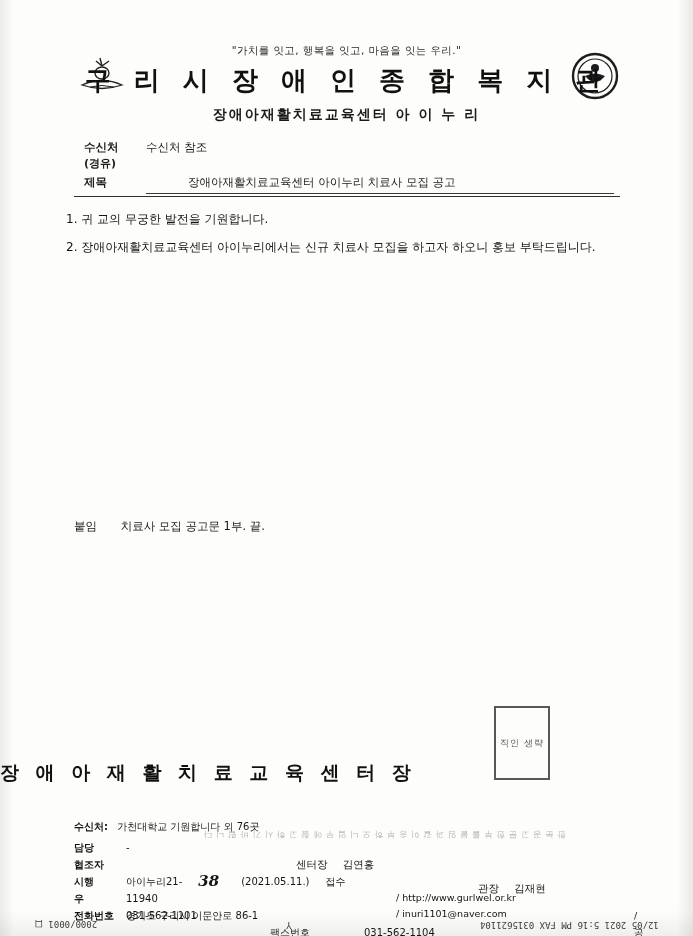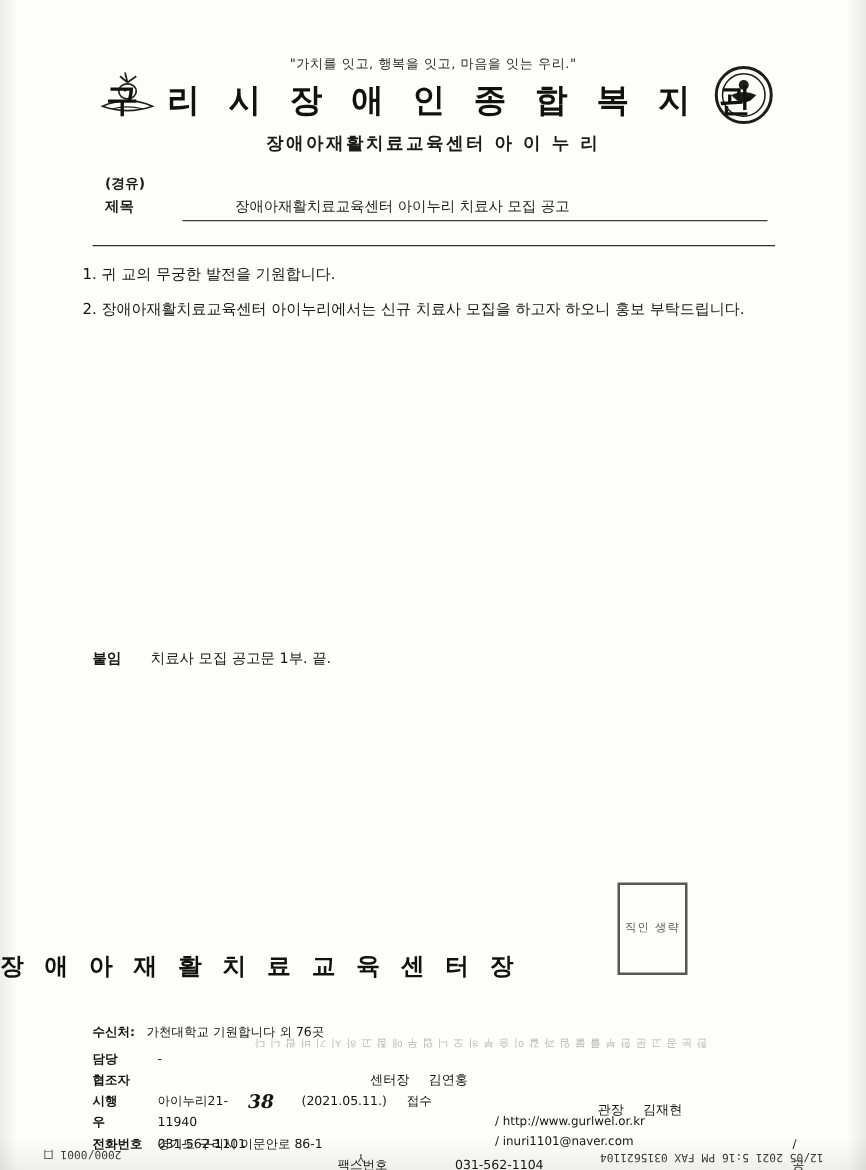--- a/index.html
+++ b/index.html
@@ -134,21 +134,21 @@
     margin: 0 0 2px 0;
   }
 
   .attach {
     position: absolute;
     left: 74px; top: 519px;
     font-size: 11.5px;
     color: #161616;
   }
   .attach-label {
-    font-weight: bold;
+    font-weight: normal;
     margin-right: 20px;
     margin-top: 12px;
   }
 
   
   .signature {
     position: absolute;
     left: 0; top: 760px;
     width: 693px;
     text-align: left;
@@ -309,20 +309,24 @@
     </svg>
   </div>
 
   <div class="header">
     <div class="tagline">"가치를 잇고, 행복을 잇고, 마음을 잇는 우리."</div>
     <div class="org-title">구 리 시 장 애 인 종 합 복 지 관</div>
     <div class="center-title">장애아재활치료교육센터 아 이 누 리</div>
   </div>
 
   <div class="meta">
+    <div class="meta-row">
+      <div class="meta-label">수신처</div>
+      <div class="meta-value">수신처 참조</div>
+    </div>
     <div class="meta-sub">(경유)</div>
     <div class="subject-row">
       <div class="meta-label">제목</div>
       <div class="subject-value">장애아재활치료교육센터 아이누리 치료사 모집 공고</div>
     </div>
   </div>
 
   <div class="rule"></div>
 
   <div class="body-text">

